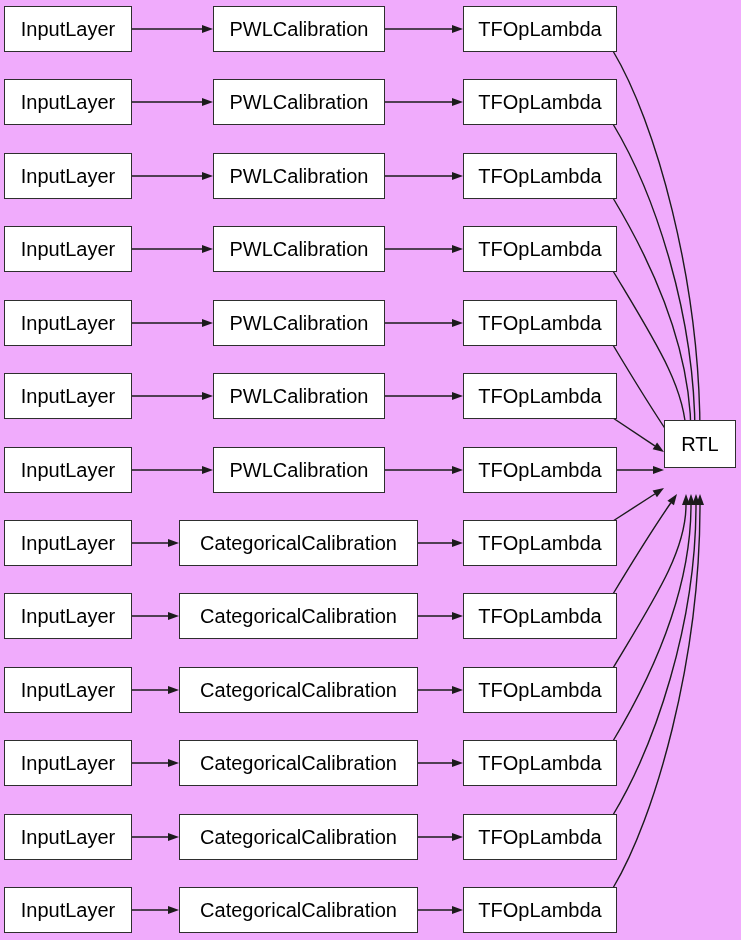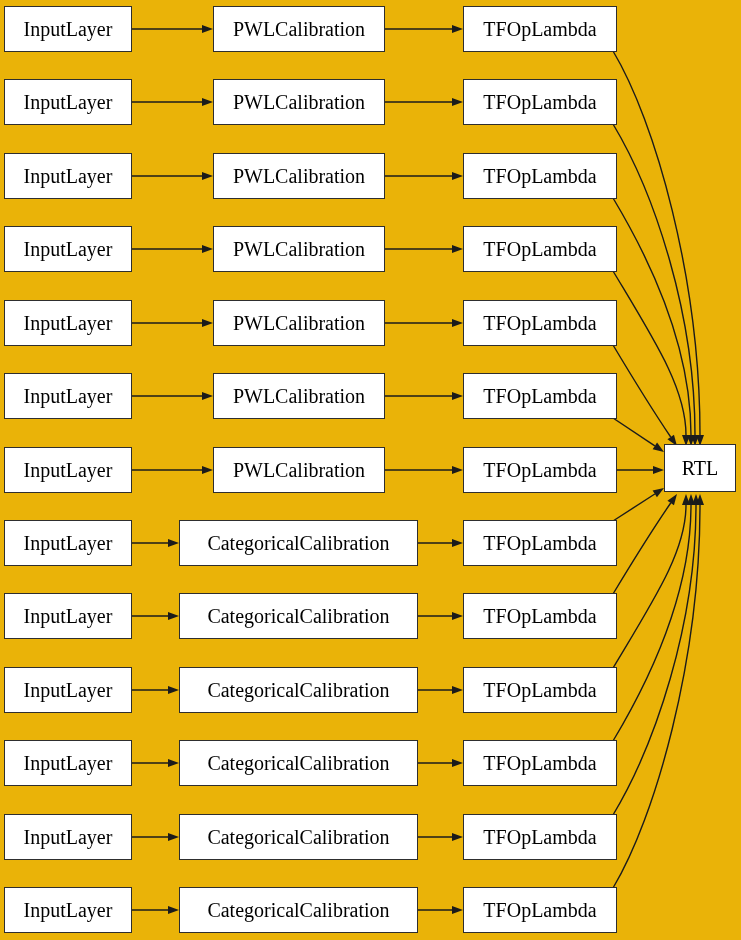--- a/index.html
+++ b/index.html
@@ -1,22 +1,22 @@
 <!DOCTYPE html>
 <html><head>
 <meta charset="utf-8">
 <style>
   html, body { margin: 0; padding: 0; background: #ffffff; }
   .canvas {
     position: relative;
     width: 741px;
     height: 940px;
-    background: #eab308;
+    background: #f0abfc;
     overflow: hidden;
-    font-family: Liberation Serif, serif;
+    font-family: Liberation Sans, sans-serif;
   }
   .edges-layer {
     position: absolute;
     left: 0; top: 0;
     width: 741px; height: 940px;
   }
   .node {
     position: absolute;
     box-sizing: border-box;
     border: 1.5px solid #2e2e2e;
@@ -226,14 +226,14 @@
       <div class="node" style="left: 4px; top: 740px; width: 128px; height: 46px;">InputLayer</div>
       <div class="node" style="left: 179px; top: 740px; width: 239px; height: 46px;">CategoricalCalibration</div>
       <div class="node" style="left: 463px; top: 740px; width: 154px; height: 46px;">TFOpLambda</div>
       <div class="node" style="left: 4px; top: 814px; width: 128px; height: 46px;">InputLayer</div>
       <div class="node" style="left: 179px; top: 814px; width: 239px; height: 46px;">CategoricalCalibration</div>
       <div class="node" style="left: 463px; top: 814px; width: 154px; height: 46px;">TFOpLambda</div>
       <div class="node" style="left: 4px; top: 887px; width: 128px; height: 46px;">InputLayer</div>
       <div class="node" style="left: 179px; top: 887px; width: 239px; height: 46px;">CategoricalCalibration</div>
       <div class="node" style="left: 463px; top: 887px; width: 154px; height: 46px;">TFOpLambda</div>
     </div>
-  <div class="node" id="sink-node" style="left:664px; top:444px; width:72px; height:48px;">RTL</div>
+  <div class="node" id="sink-node" style="left:664px; top:420px; width:72px; height:48px;">RTL</div>
 </div>
 
 </body></html>

